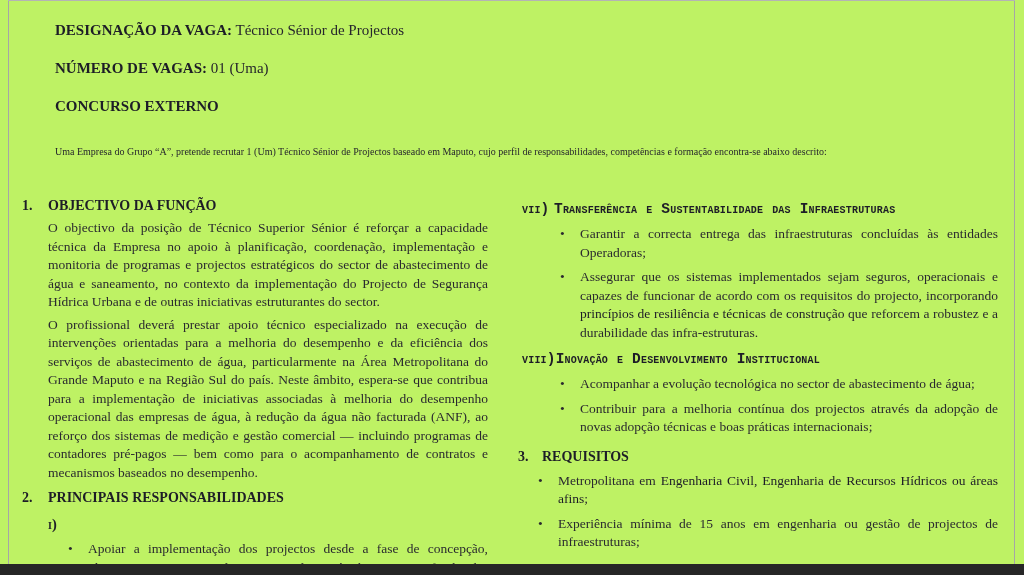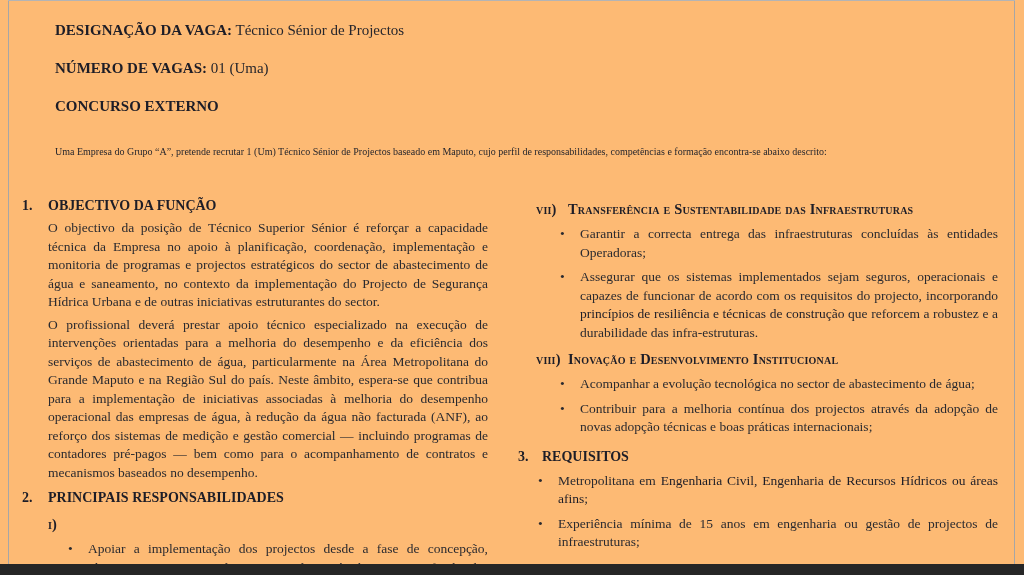--- a/index.html
+++ b/index.html
@@ -5,21 +5,21 @@
   html, body {
     margin: 0;
     padding: 0;
     background: #ffffff;
     font-family: "Liberation Serif", serif;
   }
   .viewport {
     position: relative;
     width: 1024px;
     height: 575px;
-    background: #fdba74;
+    background: #bef264;
     overflow: hidden;
   }
   
   .sheet-border-left   { position: absolute; left: 8px;  top: 0; bottom: 11px; width: 1px; background: #a6a6a6; }
   .sheet-border-right  { position: absolute; left: 1014px; top: 0; bottom: 11px; width: 1px; background: #a6a6a6; }
   .sheet-border-top    { position: absolute; left: 8px; right: 9px; top: 0; height: 1px; background: #b4b4b4; }
   .bottom-bar {
     position: absolute; left: 0; right: 0; bottom: 0; height: 11px;
     background: #262626; z-index: 5;
   }
@@ -60,21 +60,21 @@
   }
 
   .sub-head {
     display: flex; margin-top: 8px;
     font-weight: bold; color: #1d1d27;
     font-variant: small-caps; font-size: 14.5px; line-height: 19px;
     letter-spacing: 0.2px;
   }
   .col-left .sub-head { margin-left: 26px; }
   .col-left .sub-head .rn { flex: 0 0 27px; }
-  .col-right .sub-head { margin-left: 22px; }
+  .col-right .sub-head { margin-left: 8px; font-family: Liberation Mono, monospace; }
   .col-right .sub-head .rn { flex: 0 0 32px; }
 
   .bullet {
     display: flex; margin-top: 6px;
     line-height: 18.5px; 
   }
   .bullet .mk { flex: 0 0 20px; }
   .bullet .tx { flex: 1; text-align: justify; }
   .col-left .bullet  { margin-left: 46px; }
   .col-right .bullet { margin-left: 46px; }

